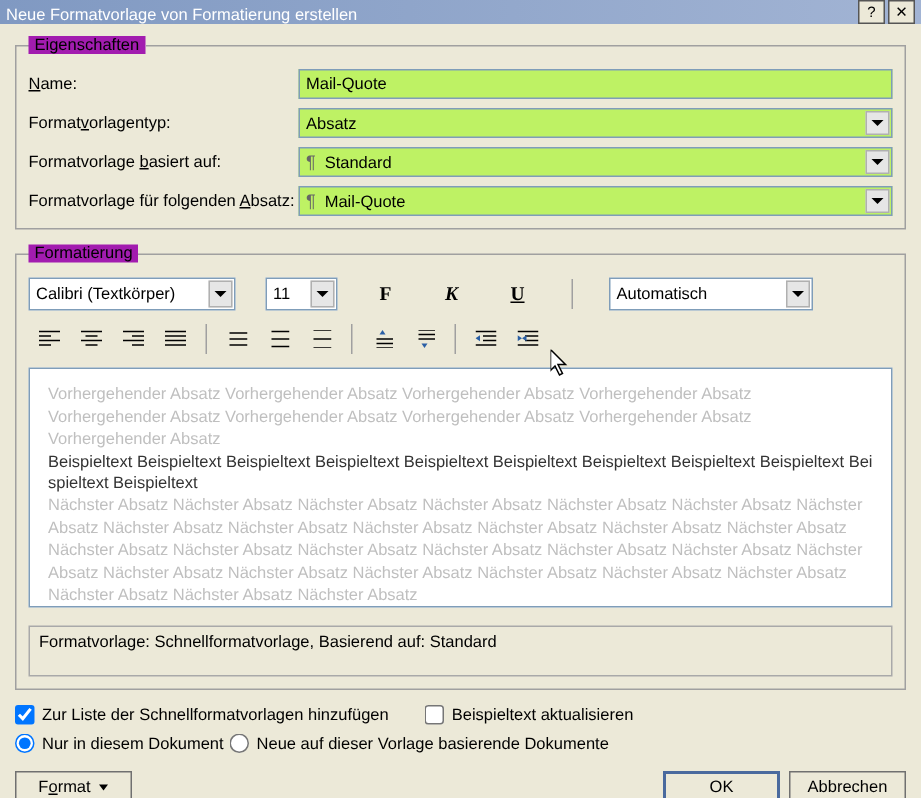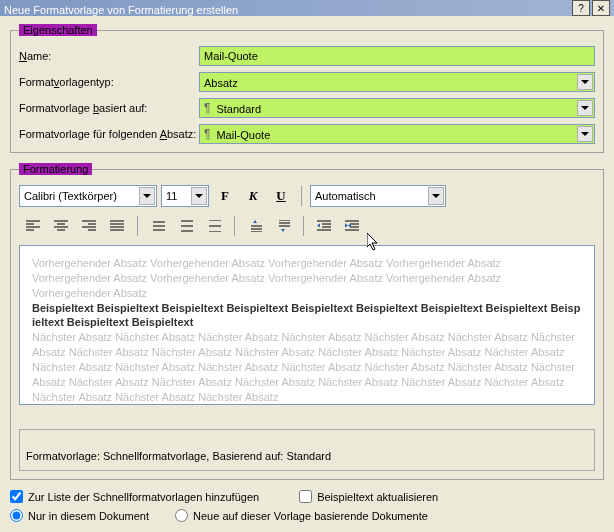--- a/index.html
+++ b/index.html
@@ -12,34 +12,34 @@
 legend{padding:0 4px;color:#000;background:#a21caf}
 .row{display:flex;align-items:center;margin-bottom:6px}
 .label{width:180px}
 .u{text-decoration:underline}
 input[type=text],.combo{height:20px;border:1px solid #7f9db9;background:#bef264;padding:2px 4px;font-size:11px}
 input[type=text]{flex:1}
 .combo{flex:1;display:flex;align-items:flex-end;position:relative;}
 .combo .arrow{position:absolute;right:1px;top:1px;width:16px;height:16px;background:#e6e6e6;border:1px solid #b0b0b0;display:flex;align-items:center;justify-content:center}
 .combo .arrow::after{content:"";border-left:4px solid transparent;border-right:4px solid transparent;border-top:4px solid #000}
 .pilcrow{color:#666;margin-right:6px;font-size:12px}
-.toolbar{display:flex;align-items:center;gap:4px;margin-bottom:8px}
+.toolbar{display:flex;align-items:center;gap:20px;margin-bottom:8px}
 .tcombo{height:22px;border:1px solid #7f9db9;background:#fff;display:flex;align-items:center;padding:0 18px 0 4px;position:relative}
 .tcombo .arrow{position:absolute;right:1px;top:1px;width:16px;height:18px;background:#e6e6e6;border:1px solid #b0b0b0;display:flex;align-items:center;justify-content:center}
 .tcombo .arrow::after{content:"";border-left:4px solid transparent;border-right:4px solid transparent;border-top:4px solid #000}
 .tbtn{width:24px;height:22px;border:1px solid transparent;display:flex;align-items:center;justify-content:center;cursor:default}
 .sep{width:1px;height:20px;background:#a0a0a0;margin:0 4px}
 .toolbar-row2{display:flex;align-items:center;gap:4px;margin-bottom:8px;padding-left:2px}
-.preview{border:1px solid #7f9db9;background:#fff;height:160px;padding:10px 12px;overflow:hidden;margin-bottom:24px;font-size:10px;line-height:1.35}
+.preview{border:1px solid #7f9db9;background:#fff;height:160px;padding:10px 12px;overflow:hidden;margin-bottom:12px;font-size:10px;line-height:1.35}
 .prev-gray{color:#bfbfbf}
-.prev-bold{color:#333;font-weight:bold;word-break:break-all}
-.statusbox{border:1px solid #a9a9a9;background:#ece9d8;padding:20px 6px;height:34px}
-.checkrow{display:flex;gap:40px;margin-bottom:6px}
+.prev-bold{color:#333;font-weight:normal;word-break:break-all}
+.statusbox{border:1px solid #a9a9a9;background:#ece9d8;padding:4px 6px;height:34px}
+.checkrow{display:flex;gap:24px;margin-bottom:6px}
 .checkrow label,.radiorow label{display:flex;align-items:center;gap:5px}
-.radiorow{display:flex;align-items:center;gap:26px;margin-bottom:12px}
+.radiorow{display:flex;align-items:center;gap:4px;margin-bottom:12px}
 .buttons{display:flex;align-items:center}
 .btn-std{min-width:78px;height:22px;border:1px solid #707070;background:#ece9d8;padding:0 8px;cursor:default;display:flex;align-items:center;justify-content:center}
 .btn-std.default{border:2px solid #4a6a9e}
 .btn-std .arrow-d{margin-left:6px;border-left:3px solid transparent;border-right:3px solid transparent;border-top:4px solid #000}
 .spacer{flex:1}
 svg{display:block}
 .cursor-arrow{position:absolute;pointer-events:none}
 input[type=checkbox],input[type=radio]{margin:0}
 </style>
 </head>

